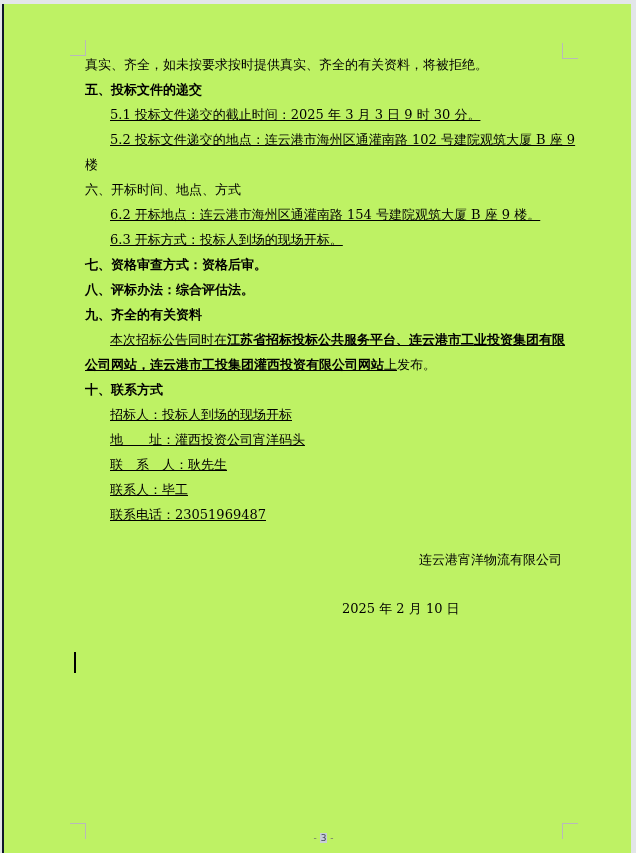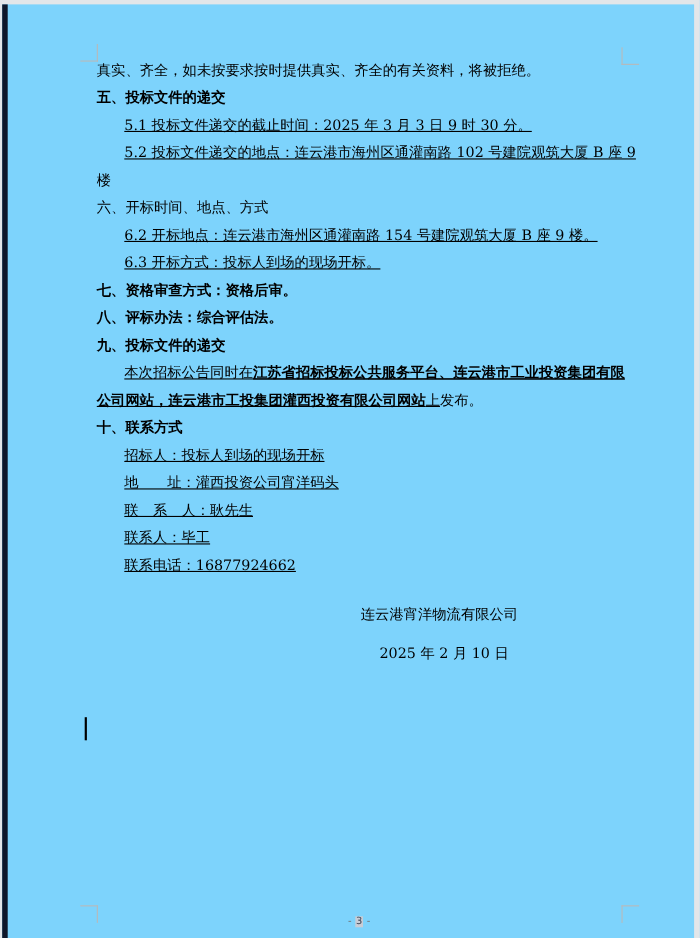--- a/index.html
+++ b/index.html
@@ -10,22 +10,22 @@
     overflow: hidden;
     background: #e3e6e9;
     font-family: "DejaVu Serif", "Liberation Serif", serif;
   }
   .page {
     position: absolute;
     left: 2px;
     top: 4px;
     width: 629px;
     height: 849px;
-    background: #7dd3fc;
-    border-left: 5px solid #0f172a;
+    background: #bef264;
+    border-left: 2px solid #0f172a;
     box-sizing: border-box;
   }
   .crop {
     position: absolute;
     width: 15px;
     height: 15px;
     pointer-events: none;
   }
   .crop.tl { left: 66px;  top: 36px;  border-right: 1px solid #b9b9b9; border-bottom: 1px solid #b9b9b9; }
   .crop.tr { left: 558px; top: 39px;  border-left: 1px solid #b9b9b9;  border-bottom: 1px solid #b9b9b9; }
@@ -41,22 +41,22 @@
   }
   .line {
     height: 25px;
     line-height: 25px;
     white-space: nowrap;
     overflow: visible;
   }
   .indent { padding-left: 25px; text-decoration: underline; }
   .bold { font-weight: bold; }
   .ul { text-decoration: underline; }
-  .sig-company { margin-top: 20px; padding-left: 240px; }
-  .sig-date { margin-top: 10px; padding-left: 257px; }
+  .sig-company { margin-top: 20px; padding-left: 240px; text-align: right; }
+  .sig-date { margin-top: 24px; padding-left: 257px; }
   .caret {
     position: absolute;
     left: 70px;
     top: 648px;
     width: 2px;
     height: 21px;
     background: #000;
   }
   .footer {
     position: absolute;
@@ -93,31 +93,31 @@
     <div class="line indent">5.1 投标文件递交的截止时间：2025 年 3 月 3 日 9 时 30 分。</div>
     <div class="line indent">5.2 投标文件递交的地点：连云港市海州区通灌南路 102 号建院观筑大厦 B 座 9</div>
     <div class="line">楼</div>
 
     <div class="line">六、开标时间、地点、方式</div>
     <div class="line indent">6.2 开标地点：连云港市海州区通灌南路 154 号建院观筑大厦 B 座 9 楼。</div>
     <div class="line indent">6.3 开标方式：投标人到场的现场开标。</div>
 
     <div class="line bold">七、资格审查方式：资格后审。</div>
     <div class="line bold">八、评标办法：综合评估法。</div>
-    <div class="line bold">九、投标文件的递交</div>
+    <div class="line bold">九、齐全的有关资料</div>
 
     <div class="line indent"><span>本次招标公告同时在</span><span class="bold ul">江苏省招标投标公共服务平台、连云港市工业投资集团有限</span></div>
     <div class="line"><span class="bold ul">公司网站，连云港市工投集团灌西投资有限公司网站</span><span class="ul">上</span><span>发布。</span></div>
 
     <div class="line bold">十、联系方式</div>
     <div class="line indent">招标人：投标人到场的现场开标</div>
     <div class="line indent">地　　址：灌西投资公司宵洋码头</div>
     <div class="line indent">联　系　人：耿先生</div>
     <div class="line indent">联系人：毕工</div>
-    <div class="line indent">联系电话：16877924662</div>
+    <div class="line indent">联系电话：23051969487</div>
 
     <div class="line sig-company">连云港宵洋物流有限公司</div>
     <div class="line sig-date">2025 年 2 月 10 日</div>
   </div>
 
   <div class="caret"></div>
 
   <div class="footer"><span class="dash">-</span><span class="pagenum">3</span><span class="dash">-</span></div>
 
 </div>

